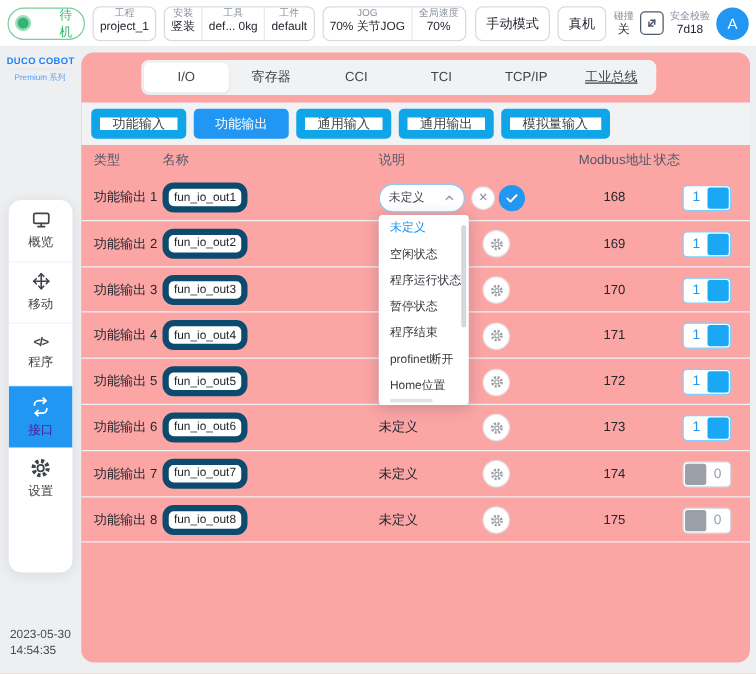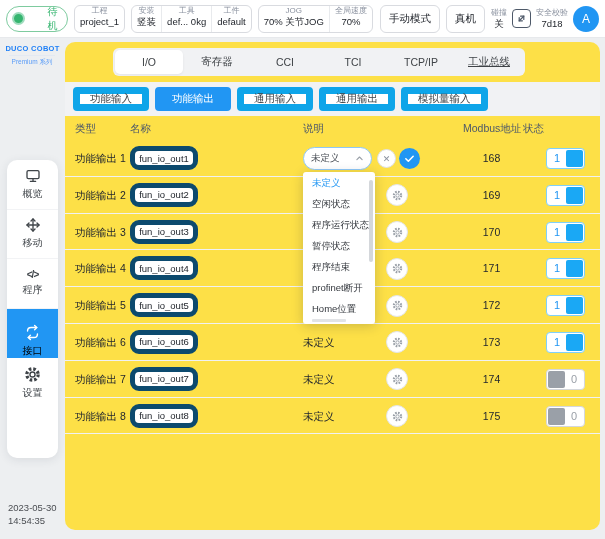--- a/index.html
+++ b/index.html
@@ -34,27 +34,27 @@
   .logo { position:absolute; left:0; top:44px; width:65px; text-align:center; }
   .logo-title { font-size:7.5px; font-weight:bold; color:#2080f7; letter-spacing:.3px; }
   .logo-sub { font-size:6.5px; color:#5a9cf8; margin-top:2px; padding-top:2px; border-top:1px solid #e3e9f2;
               width:46px; margin-left:9px; }
   .menu-card { position:absolute; left:7px; top:160px; width:51px; height:298px; background:#fff;
                border-radius:10px; box-shadow:0 2px 10px rgba(40,50,70,.10); overflow:hidden; }
   .menu-item { height:49.6px; display:flex; flex-direction:column; align-items:center; justify-content:center;
                gap:3px; color:#3f4449; cursor:pointer; border-bottom:1px solid #f2f3f5;}
   .menu-item:last-child { border-bottom:none; }
   .menu-item .mlabel { font-size:10px; }
-  .menu-item.active { background:#2196f3; color:#000000; border-bottom:none;justify-content:flex-end;}
+  .menu-item.active { background:#2196f3; color:#4c1d95; border-bottom:none;}
   .menu-item svg { display:block; }
   .code-glyph { font-size:10px; font-weight:bold; letter-spacing:-1px; }
   .datetime { position:absolute; left:8px; top:502px; font-size:9.5px; color:#4a4d52; line-height:12.5px; }
 
   
-  .main-card { position:absolute; left:65px; top:42px; width:535px; height:488px; background:#fde047;
+  .main-card { position:absolute; left:65px; top:42px; width:535px; height:488px; background:#fca5a5;
                border-radius:10px; overflow:hidden; }
   .seg-wrap { position:absolute; left:48px; top:6px; width:412px; height:28px; background:#f1f2f4;
               border-radius:6px; display:flex; padding:2px; }
   .seg-tab { flex:1; display:flex; align-items:center; justify-content:center; font-size:10.5px;
              color:#3f4347; cursor:pointer; border-radius:5px; }
   .seg-tab.active { background:#fff; box-shadow:0 1px 3px rgba(0,0,0,.06); }
   .seg-tab.underlined { text-decoration:underline; }
   .sub-strip { position:absolute; left:0; top:40px; width:535px; height:34px; background:#f1f2f4;
                display:flex; align-items:center; padding-left:8px; gap:6px; }
   .sub-btn { height:24px; padding:0 10px; border-radius:4px; background:#fff; border:7px solid #0ea5e9;

